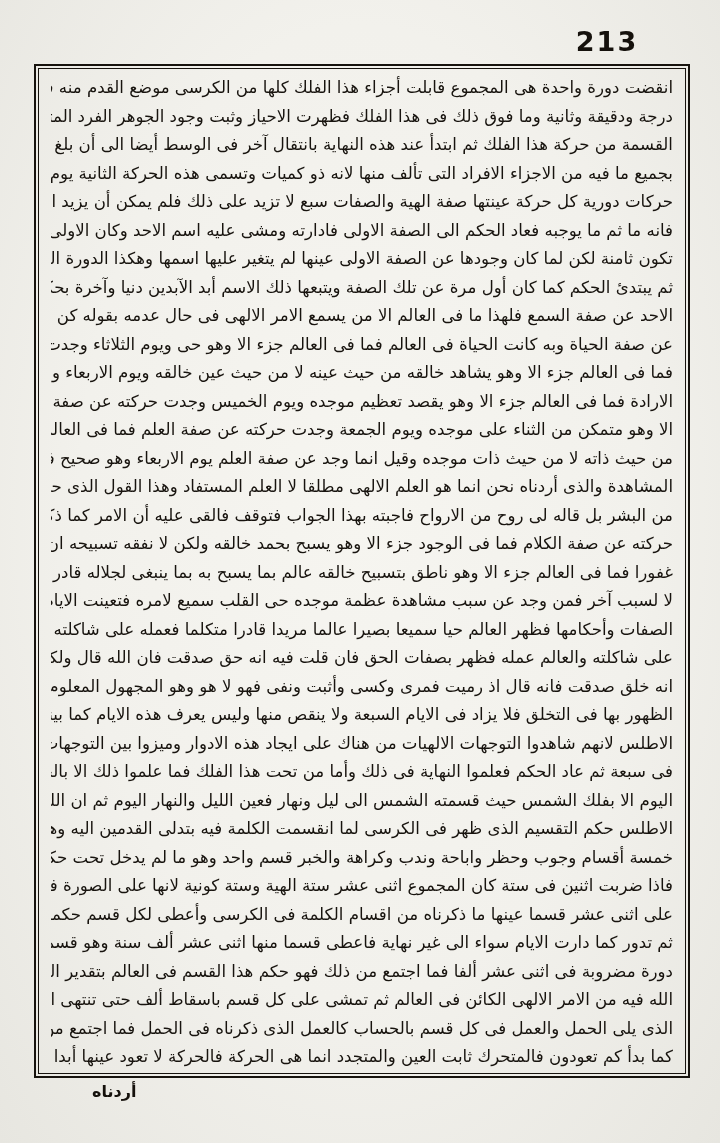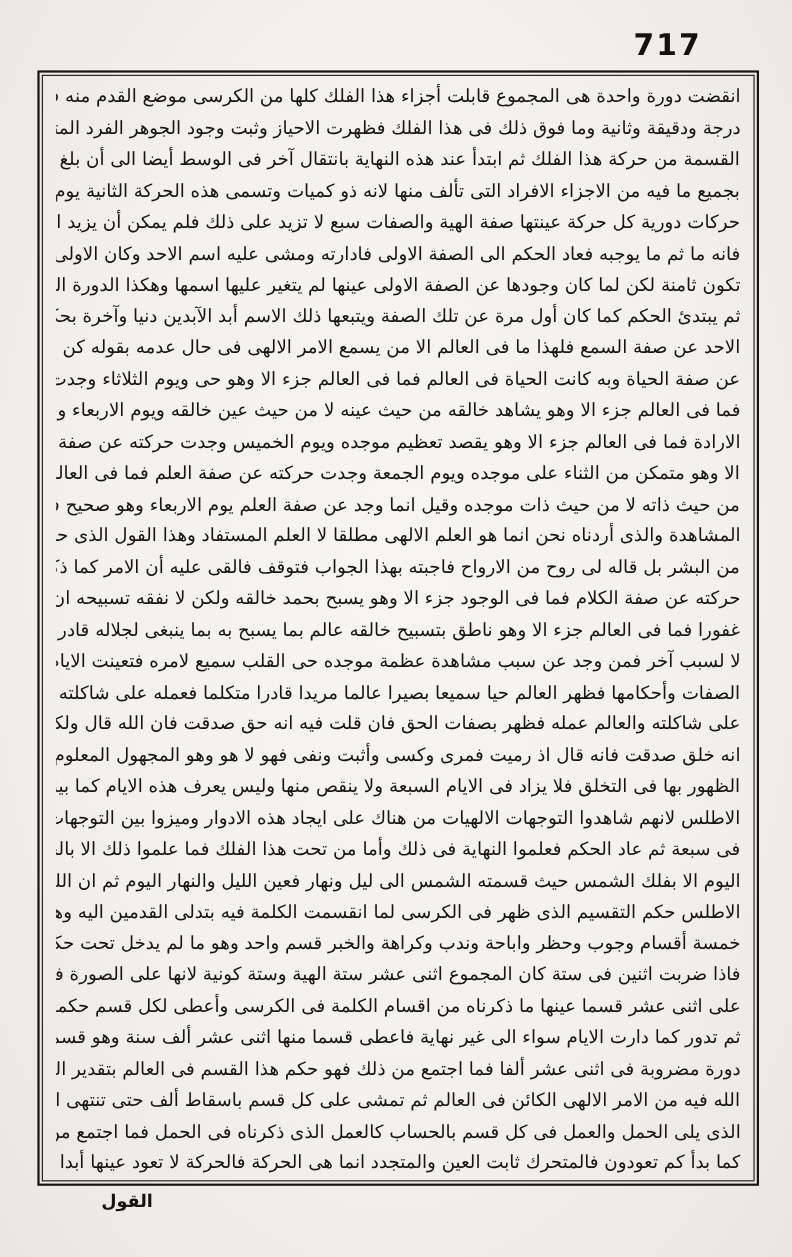--- a/index.html
+++ b/index.html
@@ -76,21 +76,21 @@
     font-weight: bold;
     color: #15110c;
     direction: rtl;
   }
 </style>
 </head>
 <body>
 
 <div class="paper"></div>
 
-<div class="folio-number">717</div>
+<div class="folio-number">213</div>
 
 <div class="frame-outer">
   <div class="frame-inner">
     <div class="page-text" dir="rtl" lang="ar">
         <div class="line">انقضت دورة واحدة هى المجموع قابلت أجزاء هذا الفلك كلها من الكرسى موضع القدم منه فعمت تلك الحركة كل</div>
         <div class="line">درجة ودقيقة وثانية وما فوق ذلك فى هذا الفلك فظهرت الاحياز وثبت وجود الجوهر الفرد المتحيز الذى لا يقبل</div>
         <div class="line">القسمة من حركة هذا الفلك ثم ابتدأ عند هذه النهاية بانتقال آخر فى الوسط أيضا الى أن بلغ الغاية مثل الحركة الاولى</div>
         <div class="line">بجميع ما فيه من الاجزاء الافراد التى تألف منها لانه ذو كميات وتسمى هذه الحركة الثانية يوم الاثنين الى أن كمل سبع</div>
         <div class="line">حركات دورية كل حركة عينتها صفة الهية والصفات سبع لا تزيد على ذلك فلم يمكن أن يزيد الدهر على سبعة أيام يوما</div>
         <div class="line">فانه ما ثم ما يوجبه فعاد الحكم الى الصفة الاولى فادارته ومشى عليه اسم الاحد وكان الاولى بالنظر الى الدورات أن</div>
@@ -120,13 +120,13 @@
         <div class="line">على اثنى عشر قسما عينها ما ذكرناه من اقسام الكلمة فى الكرسى وأعطى لكل قسم حكما فى العالم متناهيا الى غاية</div>
         <div class="line">ثم تدور كما دارت الايام سواء الى غير نهاية فاعطى قسما منها اثنى عشر ألف سنة وهو قسم الحمل كل سنة ثلثمائة وستون</div>
         <div class="line">دورة مضروبة فى اثنى عشر ألفا فما اجتمع من ذلك فهو حكم هذا القسم فى العالم بتقدير العزيز العليم الذى أوحى</div>
         <div class="line">الله فيه من الامر الالهى الكائن فى العالم ثم تمشى على كل قسم باسقاط ألف حتى تنتهى الى آخر قسم وهو الحوت وهو</div>
         <div class="line">الذى يلى الحمل والعمل فى كل قسم بالحساب كالعمل الذى ذكرناه فى الحمل فما اجتمع من ذلك فهو الغاية ثم يعود الدور</div>
         <div class="line">كما بدأ كم تعودون فالمتحرك ثابت العين والمتجدد انما هى الحركة فالحركة لا تعود عينها أبدا لكن مثلها</div>
       </div>
   </div>
 </div>
 
-<div class="catchword" dir="rtl" lang="ar">القول</div>
+<div class="catchword" dir="rtl" lang="ar">أردناه</div>
 
 </body></html>

